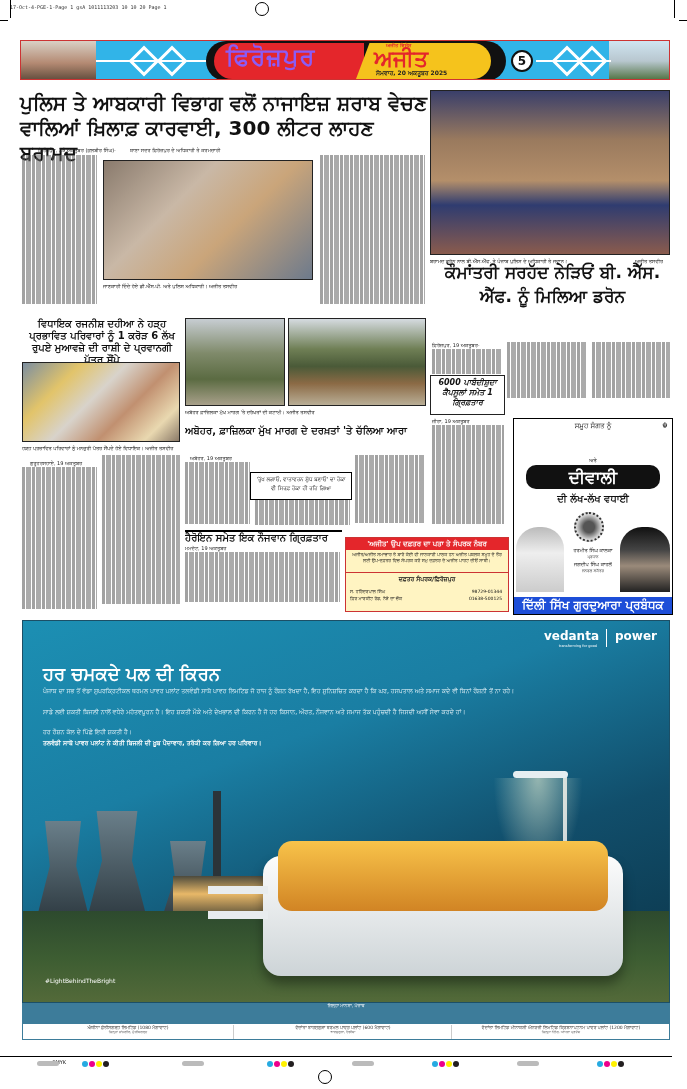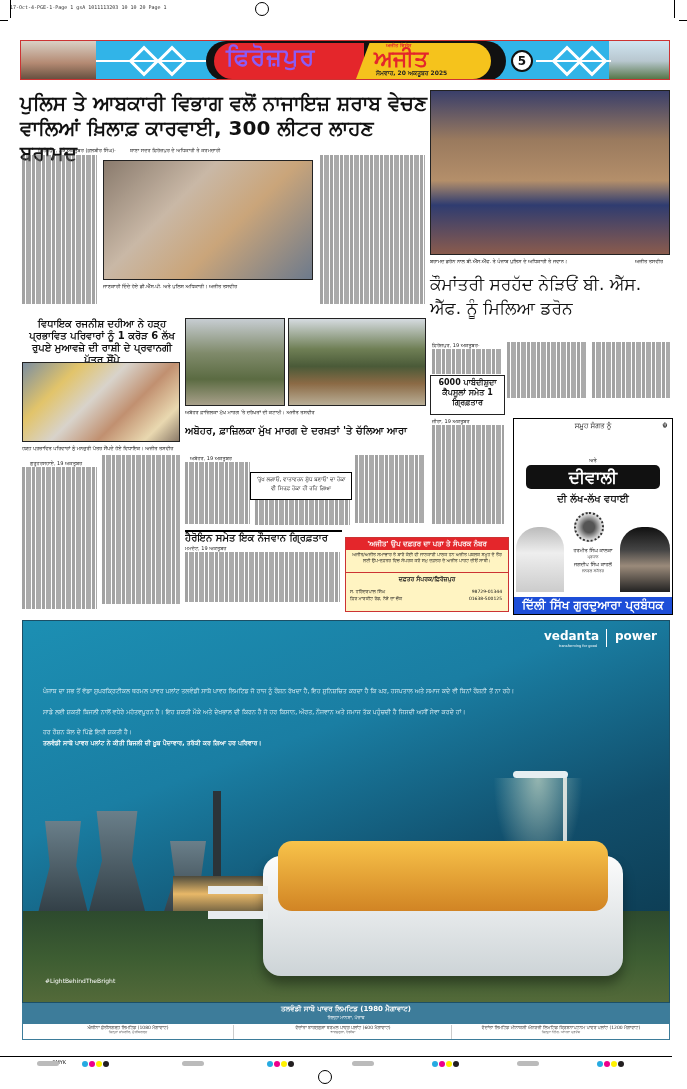--- a/index.html
+++ b/index.html
@@ -132,21 +132,21 @@
     <span class="ln"></span>
     <span class="ln"></span>
     <span class="ln"></span>
     <span class="ln"></span>
     <span class="ln"></span>
 </div>
 
 <div class="abs photo" style="left:430px;top:90px;width:240px;height:165px;background:linear-gradient(180deg,#3a3f6a 0%,#9a7a5e 30%,#b48f6a 55%,#2f3c70 70%,#8a5b4d 100%);"></div>
 <div class="abs caption" style="left:430px;top:258px;width:170px;">ਬਰਾਮਦ ਡਰੋਨ ਨਾਲ ਬੀ.ਐੱਸ.ਐੱਫ. ਤੇ ਪੰਜਾਬ ਪੁਲਿਸ ਦੇ ਅਧਿਕਾਰੀ ਤੇ ਜਵਾਨ।</div>
 <div class="abs caption" style="left:635px;top:258px;">ਅਜੀਤ ਤਸਵੀਰ</div>
-<div class="abs" style="left:430px;top:272px;width:245px;font-size:17px;font-weight:normal;line-height:24px;">ਕੌਮਾਂਤਰੀ ਸਰਹੱਦ ਨੇੜਿਓਂ ਬੀ. ਐੱਸ. ਐੱਫ. ਨੂੰ ਮਿਲਿਆ ਡਰੋਨ</div>
+<div class="abs" style="left:430px;top:260px;width:245px;font-size:17px;font-weight:bold;line-height:24px;text-align:center;">ਕੌਮਾਂਤਰੀ ਸਰਹੱਦ ਨੇੜਿਓਂ ਬੀ. ਐੱਸ. ਐੱਫ. ਨੂੰ ਮਿਲਿਆ ਡਰੋਨ</div>
 <div class="abs dateline" style="left:432px;top:342px;">ਫ਼ਿਰੋਜ਼ਪੁਰ, 19 ਅਕਤੂਬਰ-</div>
 <div class="abs body-col" style="left:432px;top:349px;width:70px;height:28px;">
     <span class="ln"></span>
     <span class="ln"></span>
     <span class="ln"></span>
     <span class="ln"></span>
   </div>
 <div class="abs body-col" style="left:507px;top:342px;width:80px;height:60px;">
     <span class="ln"></span>
     <span class="ln"></span>
@@ -164,21 +164,21 @@
     <span class="ln"></span>
     <span class="ln"></span>
     <span class="ln"></span>
     <span class="ln"></span>
     <span class="ln"></span>
     <span class="ln"></span>
     <span class="ln"></span>
   </div>
 
 <div class="abs box-bordered" style="left:430px;top:375px;width:75px;height:40px;">
-  <div style="font-size:8px;font-weight:bold;text-align:center;line-height:10px;padding-top:2px;">6000 ਪਾਬੰਦੀਸ਼ੁਦਾ ਕੈਪਸੂਲਾਂ ਸਮੇਤ 1 ਗ੍ਰਿਫ਼ਤਾਰ</div>
+  <div style="font-size:8px;font-weight:bold;text-align:center;line-height:10px;padding-top:2px;font-style:italic;">6000 ਪਾਬੰਦੀਸ਼ੁਦਾ ਕੈਪਸੂਲਾਂ ਸਮੇਤ 1 ਗ੍ਰਿਫ਼ਤਾਰ</div>
 </div>
 <div class="abs dateline" style="left:432px;top:418px;">ਜ਼ੀਰਾ, 19 ਅਕਤੂਬਰ</div>
 <div class="abs body-col" style="left:432px;top:425px;width:72px;height:108px;">
     <span class="ln"></span>
     <span class="ln"></span>
     <span class="ln"></span>
     <span class="ln"></span>
     <span class="ln"></span>
     <span class="ln"></span>
     <span class="ln"></span>
@@ -190,21 +190,21 @@
     <span class="ln"></span>
     <span class="ln"></span>
     <span class="ln"></span>
     <span class="ln"></span>
   </div>
 
 <div class="abs box-bordered" style="left:513px;top:418px;width:160px;height:197px;border:1px solid #000;">
   <div class="abs" style="left:0;top:3px;width:158px;text-align:center;font-size:7px;">ਸਮੂਹ ਸੰਗਤ ਨੂੰ</div>
   <div class="abs" style="right:4px;top:2px;font-size:8px;">☬</div>
   <div class="abs" style="left:0;top:38px;width:158px;text-align:center;font-size:5px;">ਅਤੇ</div>
-  <div class="abs" style="left:12px;top:46px;width:134px;height:24px;background:#111;color:#fff;border-radius:5px;text-align:center;font-size:17px;font-weight:bold;line-height:24px;">ਦੀਵਾਲੀ</div>
+  <div class="abs" style="left:12px;top:46px;width:134px;height:24px;background:#111;color:#fff;border-radius:10px;text-align:center;font-size:17px;font-weight:bold;line-height:24px;">ਦੀਵਾਲੀ</div>
   <div class="abs" style="left:0;top:74px;width:158px;text-align:center;font-size:10px;font-weight:bold;">ਦੀ ਲੱਖ-ਲੱਖ ਵਧਾਈ</div>
   <div class="abs" style="left:60px;top:93px;width:30px;height:30px;border-radius:50%;border:2px dotted #333;background:radial-gradient(circle,#555 30%,#ddd 70%);"></div>
   <div class="abs" style="left:2px;top:108px;width:48px;height:65px;background:linear-gradient(180deg,#bbb 0%,#eee 40%,#ccc 100%);border-radius:22px 22px 0 0;"></div>
   <div class="abs" style="right:2px;top:108px;width:50px;height:65px;background:linear-gradient(180deg,#111 0%,#444 35%,#9a8a7a 60%,#222 100%);border-radius:22px 22px 0 0;"></div>
   <div class="abs" style="left:50px;top:128px;width:58px;text-align:center;font-size:5px;">ਹਰਮੀਤ ਸਿੰਘ ਕਾਲਕਾ</div>
   <div class="abs" style="left:50px;top:135px;width:58px;text-align:center;font-size:4px;">ਪ੍ਰਧਾਨ</div>
   <div class="abs" style="left:50px;top:142px;width:58px;text-align:center;font-size:5px;">ਜਗਦੀਪ ਸਿੰਘ ਕਾਹਲੋਂ</div>
   <div class="abs" style="left:50px;top:149px;width:58px;text-align:center;font-size:4px;">ਜਨਰਲ ਸਕੱਤਰ</div>
   <div class="abs" style="left:0;bottom:0;width:158px;height:17px;background:#1d4ed8;color:#fff;text-align:center;font-size:12px;font-weight:bold;line-height:17px;">ਦਿੱਲੀ ਸਿੱਖ ਗੁਰਦੁਆਰਾ ਪ੍ਰਬੰਧਕ ਕਮੇਟੀ</div>
 </div>
@@ -329,20 +329,21 @@
 </div>
 
 <div class="abs ad">
   <div class="abs" style="right:70px;top:8px;font-size:12px;font-weight:bold;color:#fff;">
     <span>vedanta</span>
   </div>
   <div class="abs" style="right:72px;top:23px;font-size:3.5px;color:#fff;">transforming for good</div>
   <div class="abs" style="right:62px;top:8px;width:1px;height:18px;background:#fff;"></div>
   <div class="abs" style="right:12px;top:8px;font-size:12px;font-weight:bold;color:#fff;">power</div>
 
+  <div class="abs ad-title">ਹਰ ਚਮਕਦੇ ਪਲ ਦੀ ਕਿਰਨ</div>
   <div class="abs ad-p" style="top:65px;">ਪੰਜਾਬ ਦਾ ਸਭ ਤੋਂ ਵੱਡਾ ਸੁਪਰਕ੍ਰਿਟੀਕਲ ਥਰਮਲ ਪਾਵਰ ਪਲਾਂਟ ਤਲਵੰਡੀ ਸਾਬੋ ਪਾਵਰ ਲਿਮਟਿਡ ਜੋ ਰਾਜ ਨੂੰ ਰੌਸ਼ਨ ਰੱਖਦਾ ਹੈ, ਇਹ ਸੁਨਿਸ਼ਚਿਤ ਕਰਦਾ ਹੈ ਕਿ ਘਰ, ਹਸਪਤਾਲ ਅਤੇ ਸਮਾਜ ਕਦੇ ਵੀ ਬਿਨਾਂ ਰੌਸ਼ਨੀ ਤੋਂ ਨਾ ਰਹੇ।</div>
   <div class="abs ad-p" style="top:86px;">ਸਾਡੇ ਲਈ ਸ਼ਕਤੀ ਬਿਜਲੀ ਨਾਲੋਂ ਵਧੇਰੇ ਮਹੱਤਵਪੂਰਨ ਹੈ। ਇਹ ਸ਼ਕਤੀ ਮੌਕੇ ਅਤੇ ਦੇਖਭਾਲ ਦੀ ਕਿਰਨ ਹੈ ਜੋ ਹਰ ਕਿਸਾਨ, ਔਰਤ, ਨੌਜਵਾਨ ਅਤੇ ਸਮਾਜ ਤੱਕ ਪਹੁੰਚਦੀ ਹੈ ਜਿਸਦੀ ਅਸੀਂ ਸੇਵਾ ਕਰਦੇ ਹਾਂ।</div>
   <div class="abs ad-p" style="top:106px;">ਹਰ ਰੌਸ਼ਨ ਕੱਲ ਦੇ ਪਿੱਛੇ ਇਹੀ ਸ਼ਕਤੀ ਹੈ।</div>
   <div class="abs ad-p" style="top:117px;font-weight:bold;color:#fff;">ਤਲਵੰਡੀ ਸਾਬੋ ਪਾਵਰ ਪਲਾਂਟ ਨੇ ਕੀਤੀ ਬਿਜਲੀ ਦੀ ਖ਼ੂਬ ਪੈਦਾਵਾਰ, ਤਰੱਕੀ ਕਰ ਗਿਆ ਹਰ ਪਰਿਵਾਰ।</div>
 
   <div class="abs" style="left:10px;top:200px;width:60px;height:100px;background:linear-gradient(180deg,#6a7f8a,#2d3940);clip-path:polygon(20% 0,80% 0,72% 45%,95% 100%,5% 100%,28% 45%);"></div>
   <div class="abs" style="left:60px;top:190px;width:68px;height:110px;background:linear-gradient(180deg,#6a7f8a,#2d3940);clip-path:polygon(20% 0,80% 0,72% 45%,95% 100%,5% 100%,28% 45%);"></div>
   <div class="abs" style="left:135px;top:220px;width:60px;height:80px;background:linear-gradient(180deg,#6a7f8a,#2d3940);clip-path:polygon(20% 0,80% 0,72% 45%,95% 100%,5% 100%,28% 45%);"></div>
   <div class="abs" style="left:190px;top:170px;width:8px;height:130px;background:#2b3439;"></div>
   <div class="abs" style="left:150px;top:255px;width:190px;height:45px;background:linear-gradient(180deg,#4c4a3c,#e8b868 40%,#3a3a30);"></div>
@@ -354,21 +355,20 @@
 
   <div class="abs" style="left:290px;top:260px;width:130px;height:55px;border-radius:26px;background:linear-gradient(180deg,#f4f6f7,#b7c0c4);"></div>
   <div class="abs" style="left:240px;top:235px;width:360px;height:120px;border-radius:18px;background:linear-gradient(180deg,#fcfcfc,#cdd4d7);box-shadow:0 8px 12px rgba(0,0,0,.35);"></div>
   <div class="abs" style="left:255px;top:220px;width:330px;height:70px;border-radius:14px;background:linear-gradient(180deg,#f8c34a,#d18424);"></div>
   <div class="abs" style="left:185px;top:265px;width:60px;height:8px;background:#e8ecee;"></div>
   <div class="abs" style="left:185px;top:290px;width:60px;height:8px;background:#e8ecee;"></div>
 
   <div class="abs ad-hashtag">#LightBehindTheBright</div>
 </div>
 <div class="abs ad-footer">
-  <div style="font-size:7px;font-weight:bold;line-height:11px;padding-top:1px;">ਤਲਵੰਡੀ ਸਾਬੋ ਪਾਵਰ ਲਿਮਟਿਡ (1980 ਮੈਗਾਵਾਟ)</div>
   <div style="font-size:4.5px;line-height:6px;">ਜ਼ਿਲ੍ਹਾ ਮਾਨਸਾ, ਪੰਜਾਬ</div>
 </div>
 <div class="abs ad-sub">
   <div class="abs" style="left:0;top:1px;width:210px;text-align:center;">
     <div style="font-size:4.5px;color:#333;">ਐਥੀਨਾ ਛੱਤੀਸਗੜ੍ਹ ਲਿਮਟਿਡ (1080 ਮੈਗਾਵਾਟ)</div>
     <div style="font-size:3.5px;color:#555;">ਜ਼ਿਲ੍ਹਾ ਜਾਂਜਗੀਰ, ਛੱਤੀਸਗੜ੍ਹ</div>
   </div>
   <div class="abs" style="left:210px;top:1px;width:1px;height:14px;background:#ccc;"></div>
   <div class="abs" style="left:215px;top:1px;width:210px;text-align:center;">
     <div style="font-size:4.5px;color:#333;">ਵੇਦਾਂਤਾ ਝਾਰਸੁਗੁੜਾ ਥਰਮਲ ਪਾਵਰ ਪਲਾਂਟ (600 ਮੈਗਾਵਾਟ)</div>

